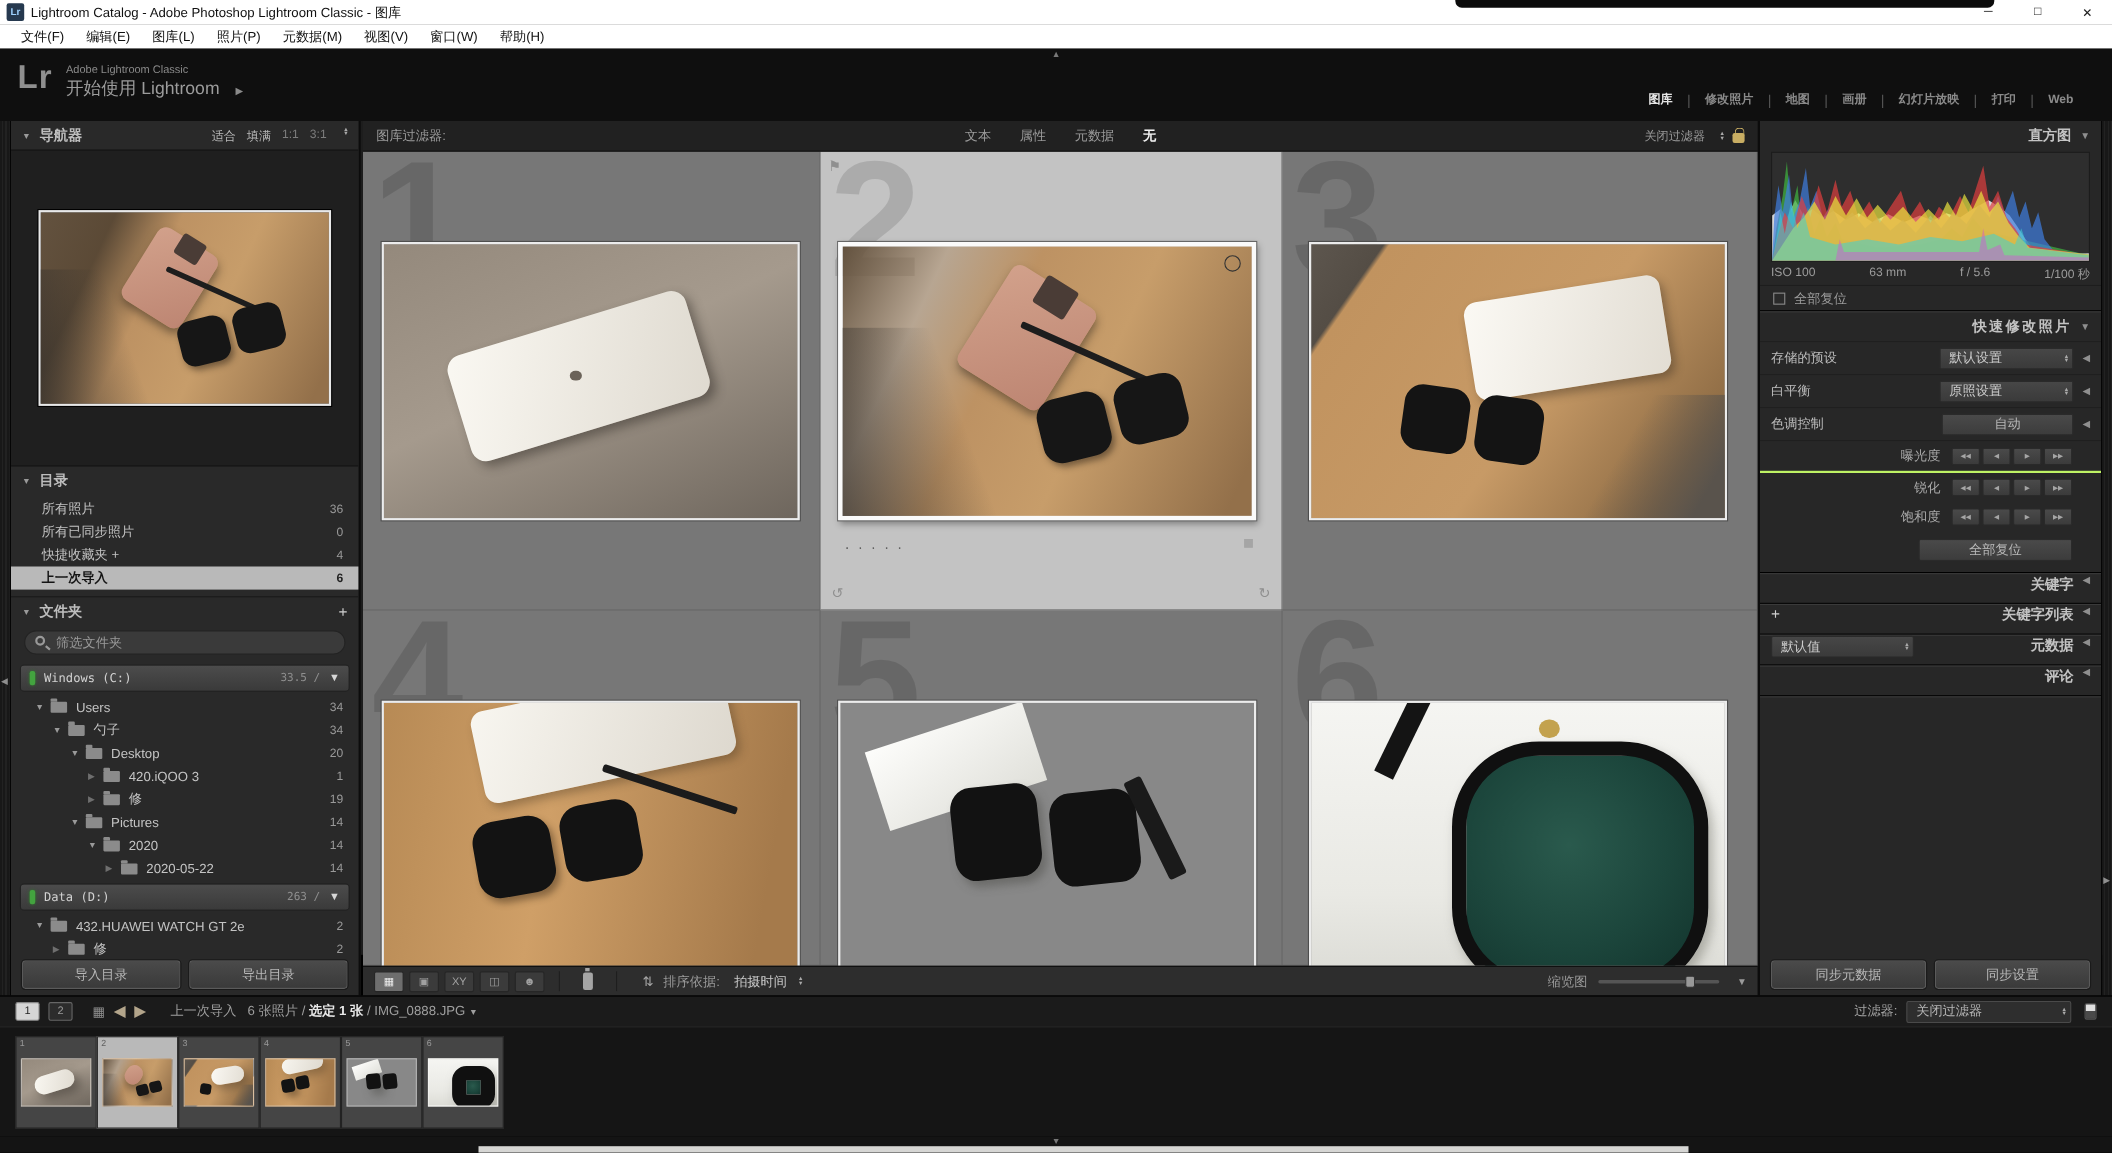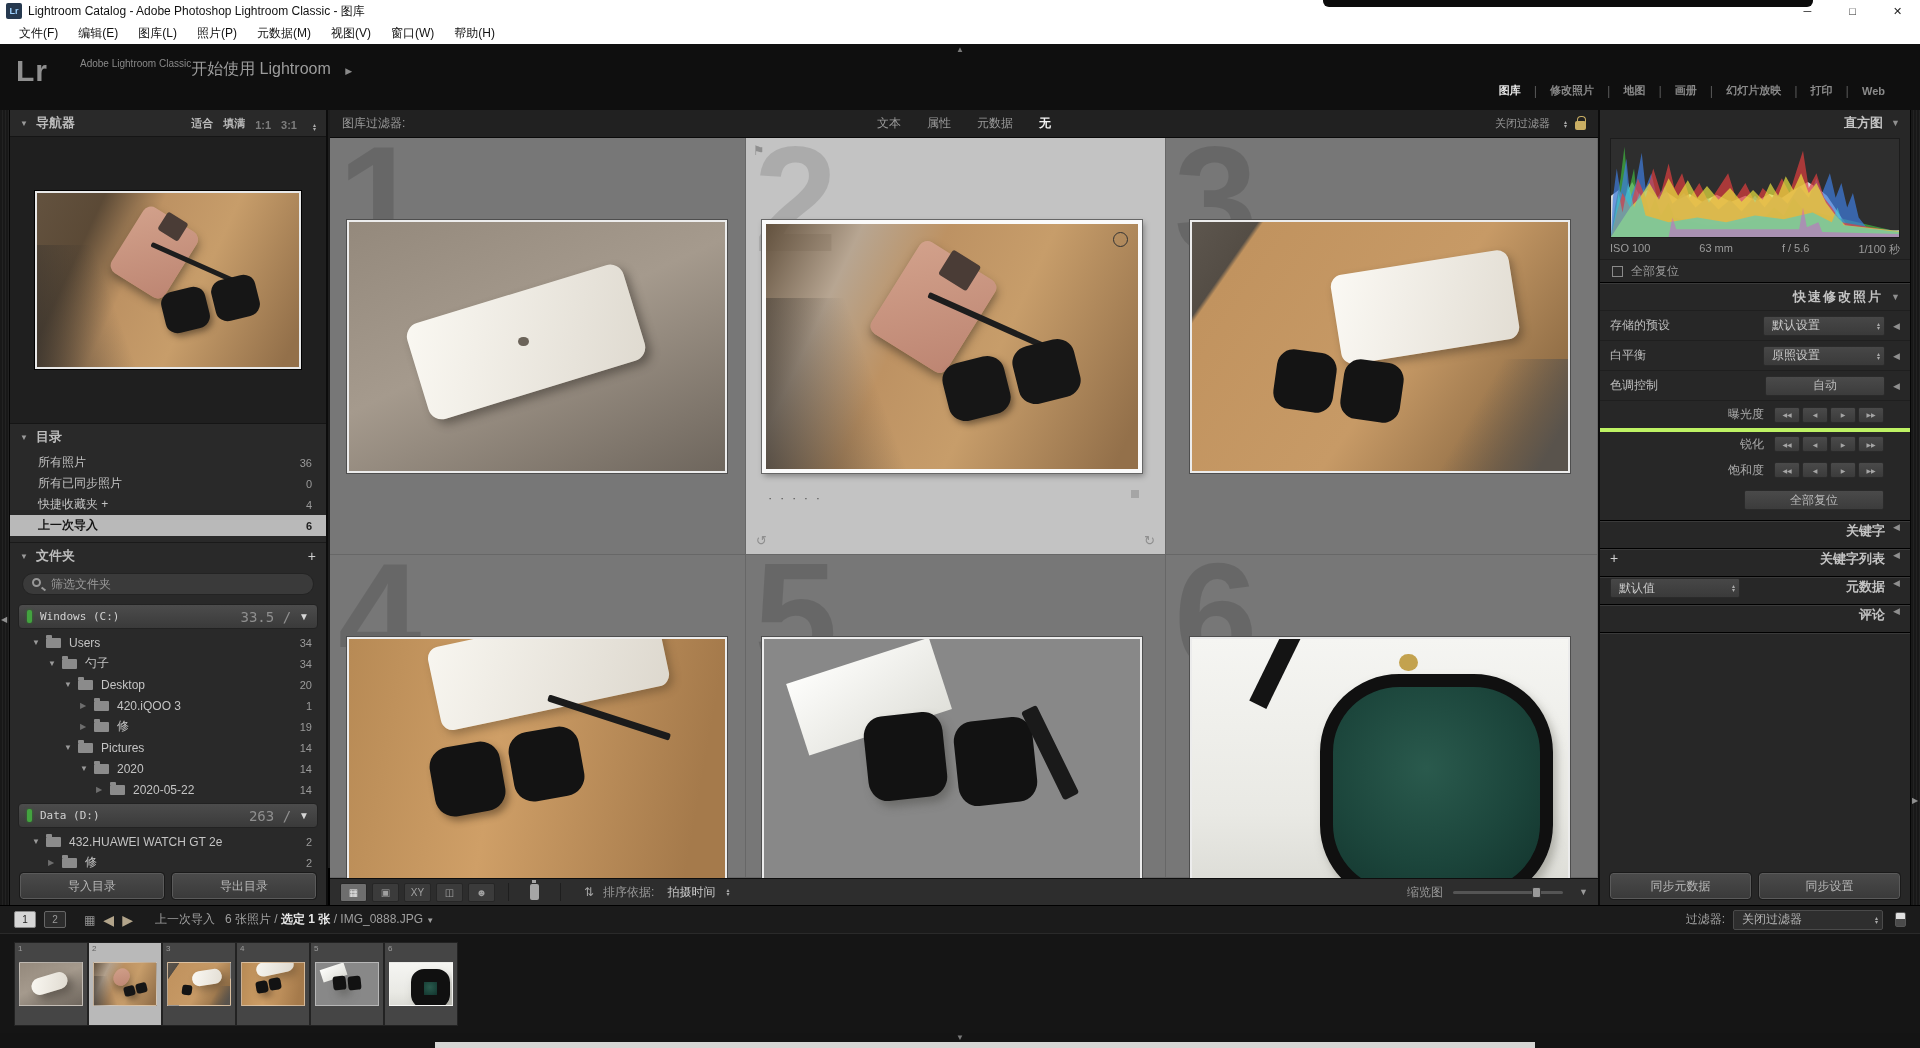--- a/index.html
+++ b/index.html
@@ -18,21 +18,21 @@
   .notch { position:absolute; top:0; left:1323px; width:490px; height:7px; background:#0b0b0b;
     border-radius:0 0 6px 6px; z-index:6;}
   .menubar { position:absolute; top:22px; left:0; width:1920px; height:22px; background:#ffffff;
     display:flex; align-items:center; padding-left:10px; gap:2px; z-index:5;}
   .menubar .mi { font-size:12px; color:#111; padding:2px 9px; }
 
   
   .header { position:absolute; top:44px; left:0; width:1920px; height:66px; background:#0f0f0f; }
   .logo-wrap { position:absolute; left:16px; top:12px; display:flex; align-items:flex-start; gap:12px;}
   .logo-lr { font-size:30px; font-weight:bold; color:#8f8f8f; line-height:30px; letter-spacing:1px;}
-  .app-names { display:flex; flex-direction:row; margin-top:2px;margin-left:20px;}
+  .app-names { display:flex; flex-direction:column; margin-top:2px;}
   .app-small { font-size:10px; color:#8a8a8a; }
   .app-big { font-size:16px; color:#9c9c9c; margin-top:1px;}
   .app-big .go { font-size:9px; color:#8a8a8a; margin-left:10px;}
   .modules { position:absolute; right:22px; bottom:12px; display:flex; align-items:center; gap:0;}
   .modules .mod { font-size:11px; color:#8a8a8a; padding:0 13px; font-weight:bold; cursor:default;}
   .modules .mod.active { color:#e6e6e6; }
   .modules .sep { color:#555; font-size:13px; }
   .collapse-top { position:absolute; left:50%; top:1px; transform:translateX(-50%);
     color:#787878; font-size:8px; }
 
@@ -48,21 +48,21 @@
   .panel-left { position:absolute; left:10px; top:0; width:318px; height:795px; background:#292929;
     border-right:2px solid #0c0c0c; overflow:hidden;}
   .panel-right { position:absolute; right:10px; top:0; width:312px; height:795px; background:#272727;
     border-left:2px solid #0c0c0c; overflow:hidden;}
   .center { position:absolute; left:330px; top:0; width:1268px; height:795px; }
 
   
   .p-head { display:flex; align-items:center; height:26px; padding:0 10px; color:#bdbdbd;
     font-size:13px; font-weight:bold; }
   .p-head .tri { font-size:8px; color:#9a9a9a; margin-right:8px; }
-  .nav-opts { margin-left:auto; display:flex; align-items:flex-end; gap:10px; font-weight:bold;}
+  .nav-opts { margin-left:auto; display:flex; align-items:flex-start; gap:10px; font-weight:normal;}
   .nav-opts span { font-size:11px; color:#b9b9b9; }
   .nav-opts .dim { color:#7d7d7d; }
   .navigator-view { height:288px; background:#1f1f1f; border-top:1px solid #151515;
     border-bottom:1px solid #151515; display:flex; align-items:center; justify-content:center;}
   .nav-photo { width:266px; height:178px; border:2px solid #e8e8e8; box-shadow:0 0 0 1px #000;}
 
   .cat-list { padding:2px 0 6px 0; border-bottom:1px solid #1a1a1a;}
   .cat-row { display:flex; align-items:center; height:21px; padding:0 14px 0 28px; font-size:12px; color:#c3c3c3;}
   .cat-row .cnt { margin-left:auto; color:#9a9a9a; font-size:11px;}
   .cat-row.sel { background:#b9b9b9; color:#141414; font-weight:bold;}
@@ -79,21 +79,21 @@
     border-radius:50%;}
   .mag::after { content:""; position:absolute; left:7px; top:8px; width:5px; height:2px;
     background:#999; transform:rotate(40deg);}
 
   .vol-bar { margin:3px 8px; height:25px; border-radius:4px;
     background:linear-gradient(#4c4c4c,#3a3a3a); border:1px solid #222;
     display:flex; align-items:center; padding:0 8px; }
   .led { width:5px; height:13px; background:#43a33f; border-radius:2px; margin-right:8px;
     box-shadow:0 0 3px #2d7a2a;}
   .vol-name { font-family:"DejaVu Sans Mono","Liberation Mono",monospace; font-size:11px; color:#d2d2d2;}
-  .vol-usage { margin-left:auto; font-size:14px; color:#8f8f8f;
+  .vol-usage { margin-left:auto; font-size:10px; color:#8f8f8f;
     font-family:"DejaVu Sans Mono","Liberation Mono",monospace;}
   .vol-tri { color:#d6d6d6; font-size:10px; margin-left:8px;}
 
   .f-row { display:flex; align-items:center; height:21px; font-size:12px; color:#c4c4c4; padding-right:14px;}
   .f-row .arr { width:10px; font-size:8px; color:#9a9a9a; }
   .f-row .arr.closed { color:#6e6e6e; }
   .fold-ico { width:15px; height:10px; background:#8b8b8b; border-radius:1px; position:relative;
     margin:0 8px 0 4px; flex:none;}
   .fold-ico::before { content:""; position:absolute; top:-3px; left:0; width:6px; height:3px;
     background:#8b8b8b; border-radius:1px 1px 0 0;}
@@ -658,21 +658,21 @@
       </div>
       <div class="step-row" style="border-top:1px solid #1f1f1f">
         <span class="qd-label">曝光度</span>
         <div class="steppers">
           <span class="stp">◀◀</span>
           <span class="stp">◀</span>
           <span class="stp">▶</span>
           <span class="stp">▶▶</span>
         </div>
       </div>
-      <div class="step-row" style="border-top:4px solid #bef264">
+      <div class="step-row" style="border-top:2px solid #bef264">
         <span class="qd-label">锐化</span>
         <div class="steppers">
           <span class="stp">◀◀</span>
           <span class="stp">◀</span>
           <span class="stp">▶</span>
           <span class="stp">▶▶</span>
         </div>
       </div>
       <div class="step-row">
         <span class="qd-label">饱和度</span>

